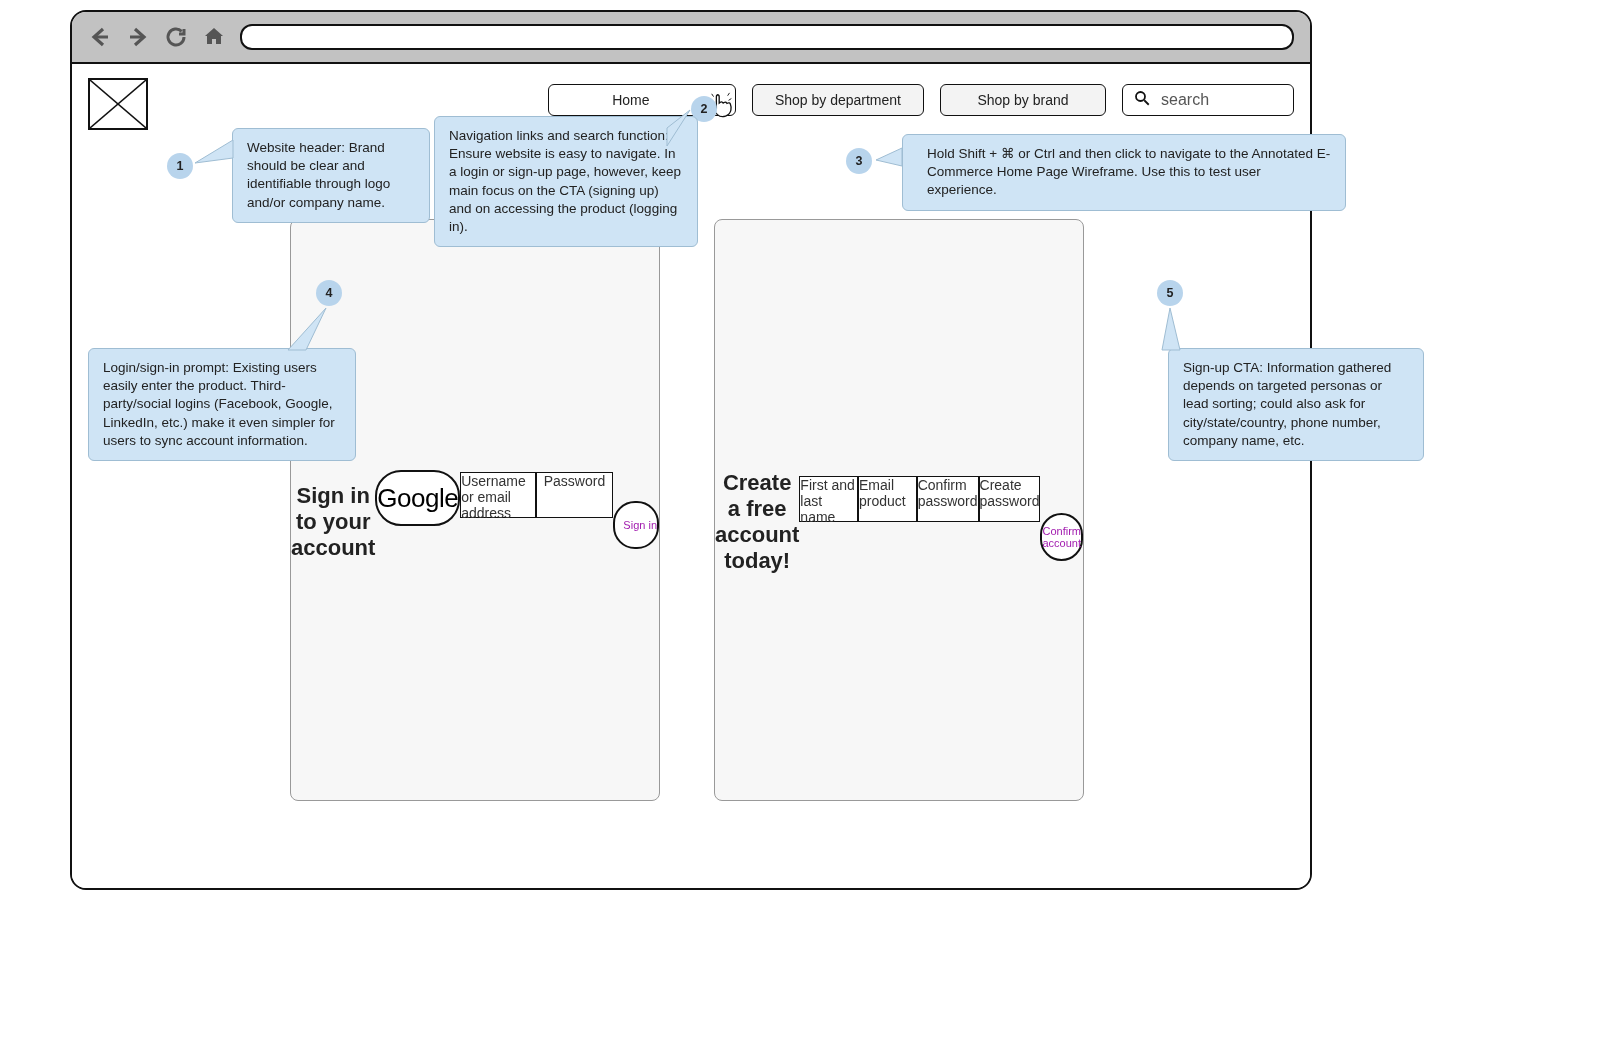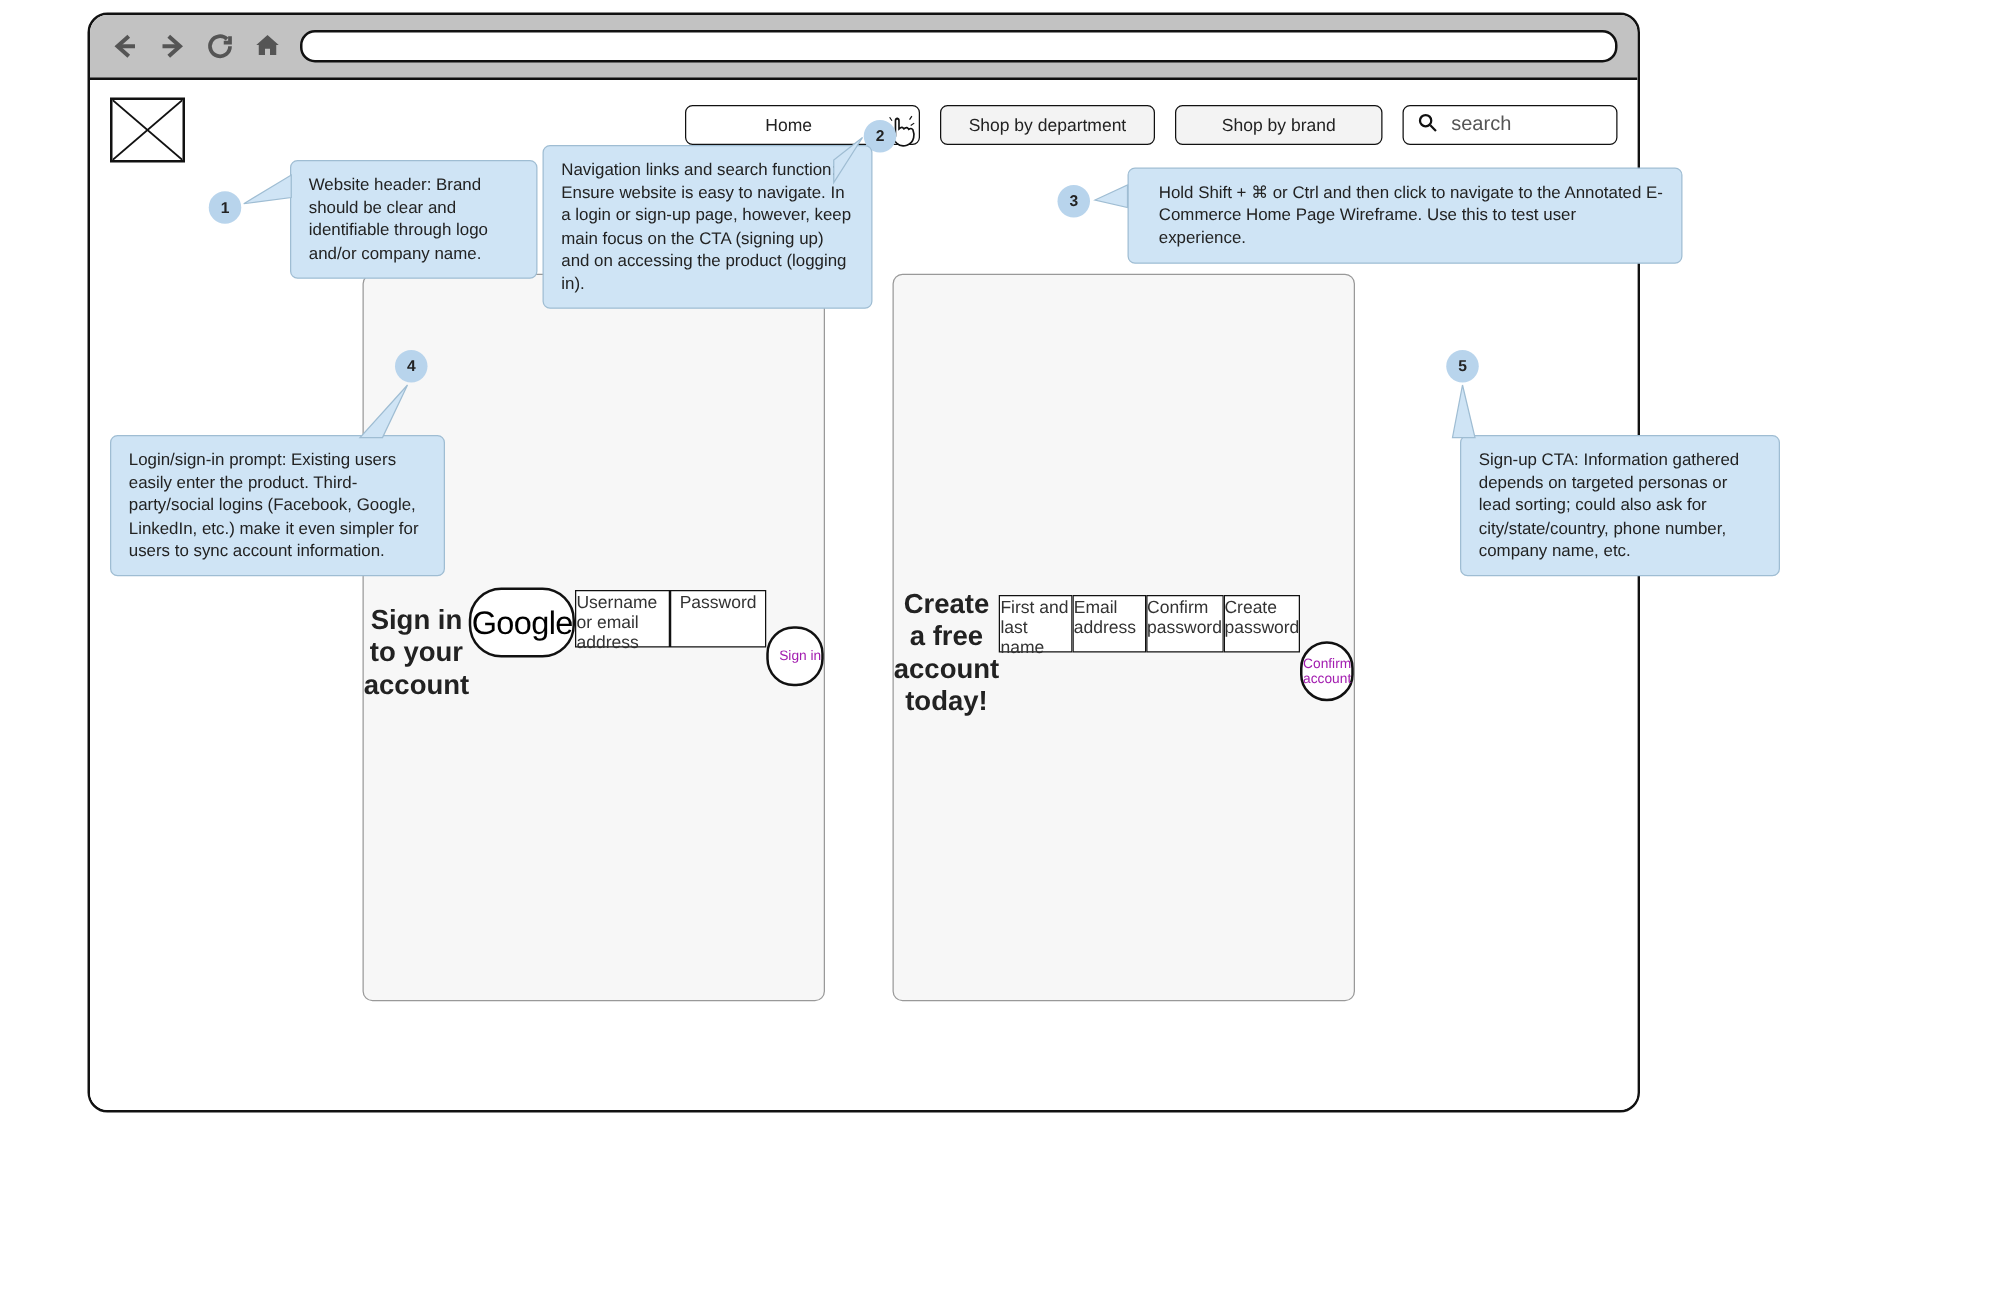--- a/index.html
+++ b/index.html
@@ -183,21 +183,21 @@
           </div>
         </div>
 
         <div class="panel signup">
           <h2>Create a free account today!</h2>
           <div style="height:24px"></div>
           <div class="field">
             <span>First and last name</span>
           </div>
           <div class="field">
-            <span>Email address</span>
+            <span>Email product</span>
           </div>
           <div class="field">
             <span>Confirm password</span>
           </div>
           <div class="field">
             <span>Create password</span>
           </div>
           <div class="action-btn" style="margin-top:54px">
             <span>Confirm account</span>
           </div>

